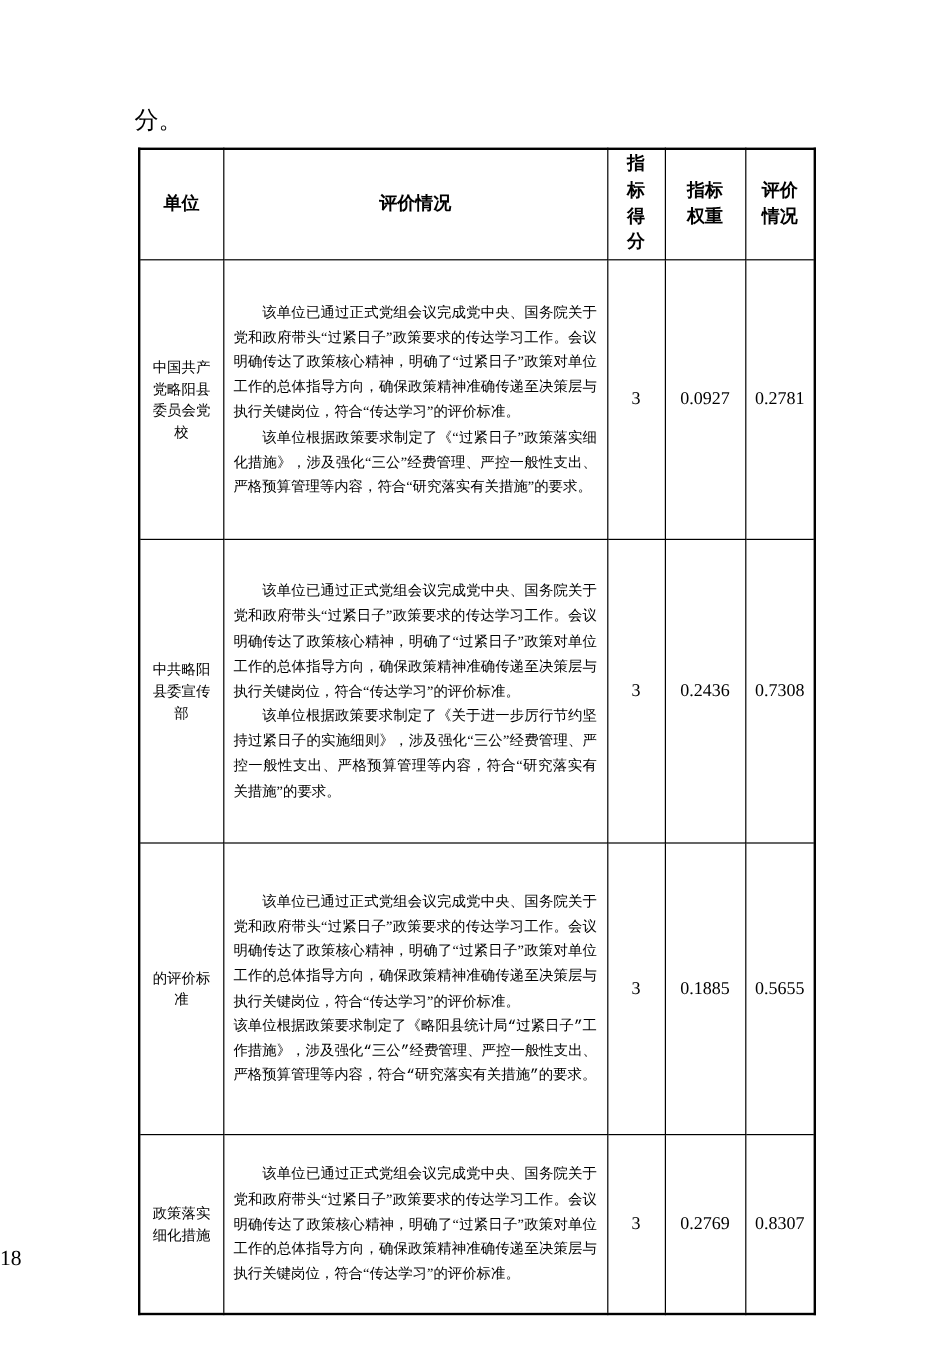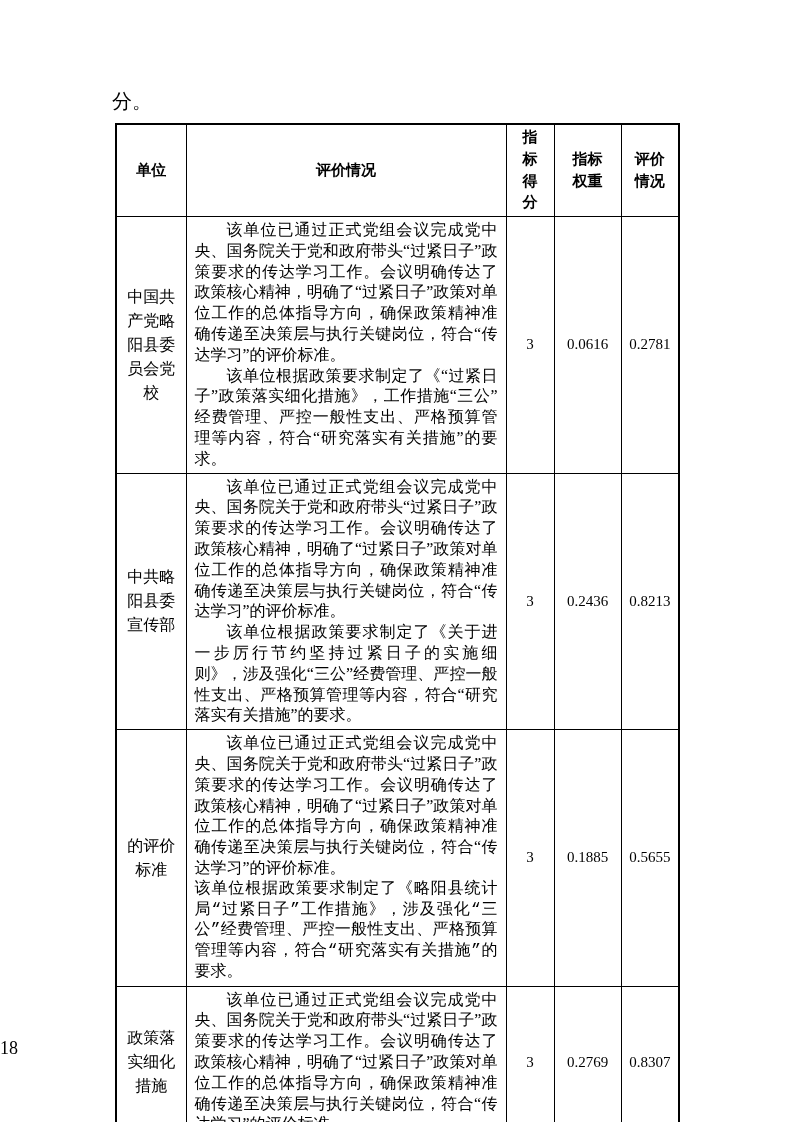--- a/index.html
+++ b/index.html
@@ -44,32 +44,32 @@
     vertical-align: middle;
     line-height: 1.45;
     padding: 19px 3px;
     height: 44px;
   }
   th.hdr-unit { padding: 16px 8px; }
   th.hdr-idx  { padding: 2px 12px; }
   td.unit-cell {
     text-align: center;
     vertical-align: middle;
-    font-size: 16px;
+    font-size: 12px;
     line-height: 1.5;
     padding: 2px 10px;
     word-break: break-all;
   }
   td.eval-cell {
     vertical-align: middle;
     padding: 3px 8px;
   }
   td.eval-cell p {
     margin: 0;
-    font-size: 16px;
+    font-size: 12px;
     line-height: 20.8px;
     text-align: justify;
     text-justify: inter-ideograph;
     word-break: break-all;
   }
   td.eval-cell p[data-indent="true"]  { text-indent: 2em; }
   td.eval-cell p[data-indent="false"] { text-indent: 0; font-family: Liberation Mono, monospace; }
   td.num-cell {
     text-align: center;
     vertical-align: middle;
@@ -111,35 +111,35 @@
         <th class="hdr hdr-idx">指标得分</th>
         <th class="hdr hdr-idx">指标权重</th>
         <th class="hdr hdr-idx">评价情况</th>
       </tr>
     </thead>
     <tbody>
       <tr class="r0">
         <td class="unit-cell">中国共产党略阳县委员会党校</td>
         <td class="eval-cell">
           <p data-indent="true">该单位已通过正式党组会议完成党中央、国务院关于党和政府带头“过紧日子”政策要求的传达学习工作。会议明确传达了政策核心精神，明确了“过紧日子”政策对单位工作的总体指导方向，确保政策精神准确传递至决策层与执行关键岗位，符合“传达学习”的评价标准。</p>
-          <p data-indent="true">该单位根据政策要求制定了《“过紧日子”政策落实细化措施》，工作措施“三公”经费管理、严控一般性支出、严格预算管理等内容，符合“研究落实有关措施”的要求。</p>
+          <p data-indent="true">该单位根据政策要求制定了《“过紧日子”政策落实细化措施》，涉及强化“三公”经费管理、严控一般性支出、严格预算管理等内容，符合“研究落实有关措施”的要求。</p>
         </td>
         <td class="num-cell">3</td>
-        <td class="num-cell">0.0616</td>
+        <td class="num-cell">0.0927</td>
         <td class="num-cell">0.2781</td>
       </tr>
       <tr class="r1">
         <td class="unit-cell">中共略阳县委宣传部</td>
         <td class="eval-cell">
           <p data-indent="true">该单位已通过正式党组会议完成党中央、国务院关于党和政府带头“过紧日子”政策要求的传达学习工作。会议明确传达了政策核心精神，明确了“过紧日子”政策对单位工作的总体指导方向，确保政策精神准确传递至决策层与执行关键岗位，符合“传达学习”的评价标准。</p>
           <p data-indent="true">该单位根据政策要求制定了《关于进一步厉行节约坚持过紧日子的实施细则》，涉及强化“三公”经费管理、严控一般性支出、严格预算管理等内容，符合“研究落实有关措施”的要求。</p>
         </td>
         <td class="num-cell">3</td>
         <td class="num-cell">0.2436</td>
-        <td class="num-cell">0.8213</td>
+        <td class="num-cell">0.7308</td>
       </tr>
       <tr class="r2">
         <td class="unit-cell">的评价标准</td>
         <td class="eval-cell">
           <p data-indent="true">该单位已通过正式党组会议完成党中央、国务院关于党和政府带头“过紧日子”政策要求的传达学习工作。会议明确传达了政策核心精神，明确了“过紧日子”政策对单位工作的总体指导方向，确保政策精神准确传递至决策层与执行关键岗位，符合“传达学习”的评价标准。</p>
           <p data-indent="false">该单位根据政策要求制定了《略阳县统计局“过紧日子”工作措施》，涉及强化“三公”经费管理、严控一般性支出、严格预算管理等内容，符合“研究落实有关措施”的要求。</p>
         </td>
         <td class="num-cell">3</td>
         <td class="num-cell">0.1885</td>
         <td class="num-cell">0.5655</td>

